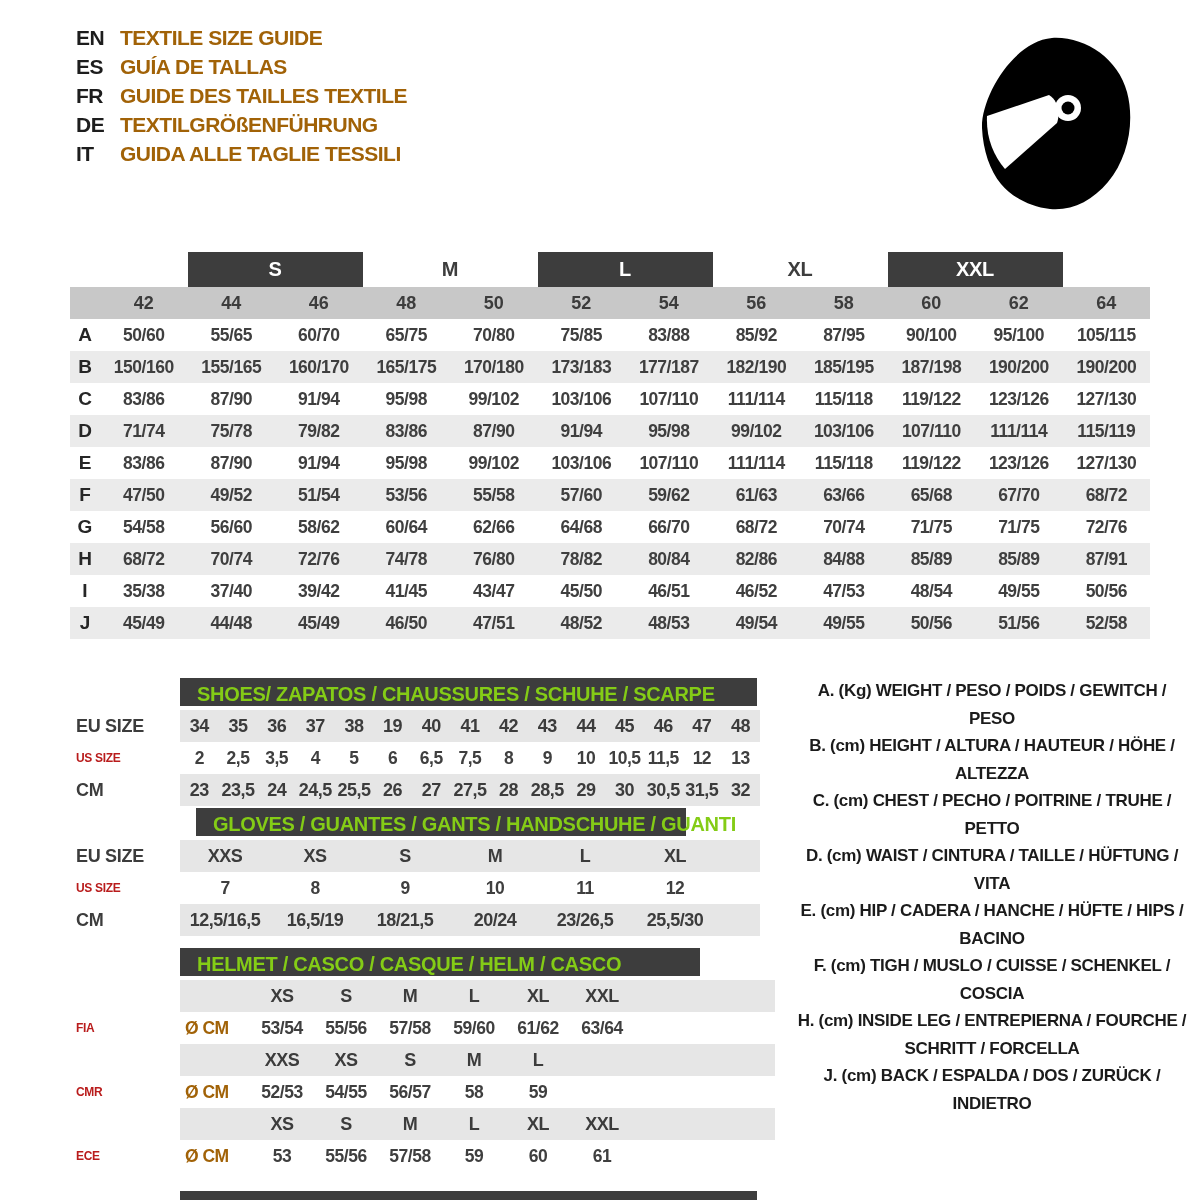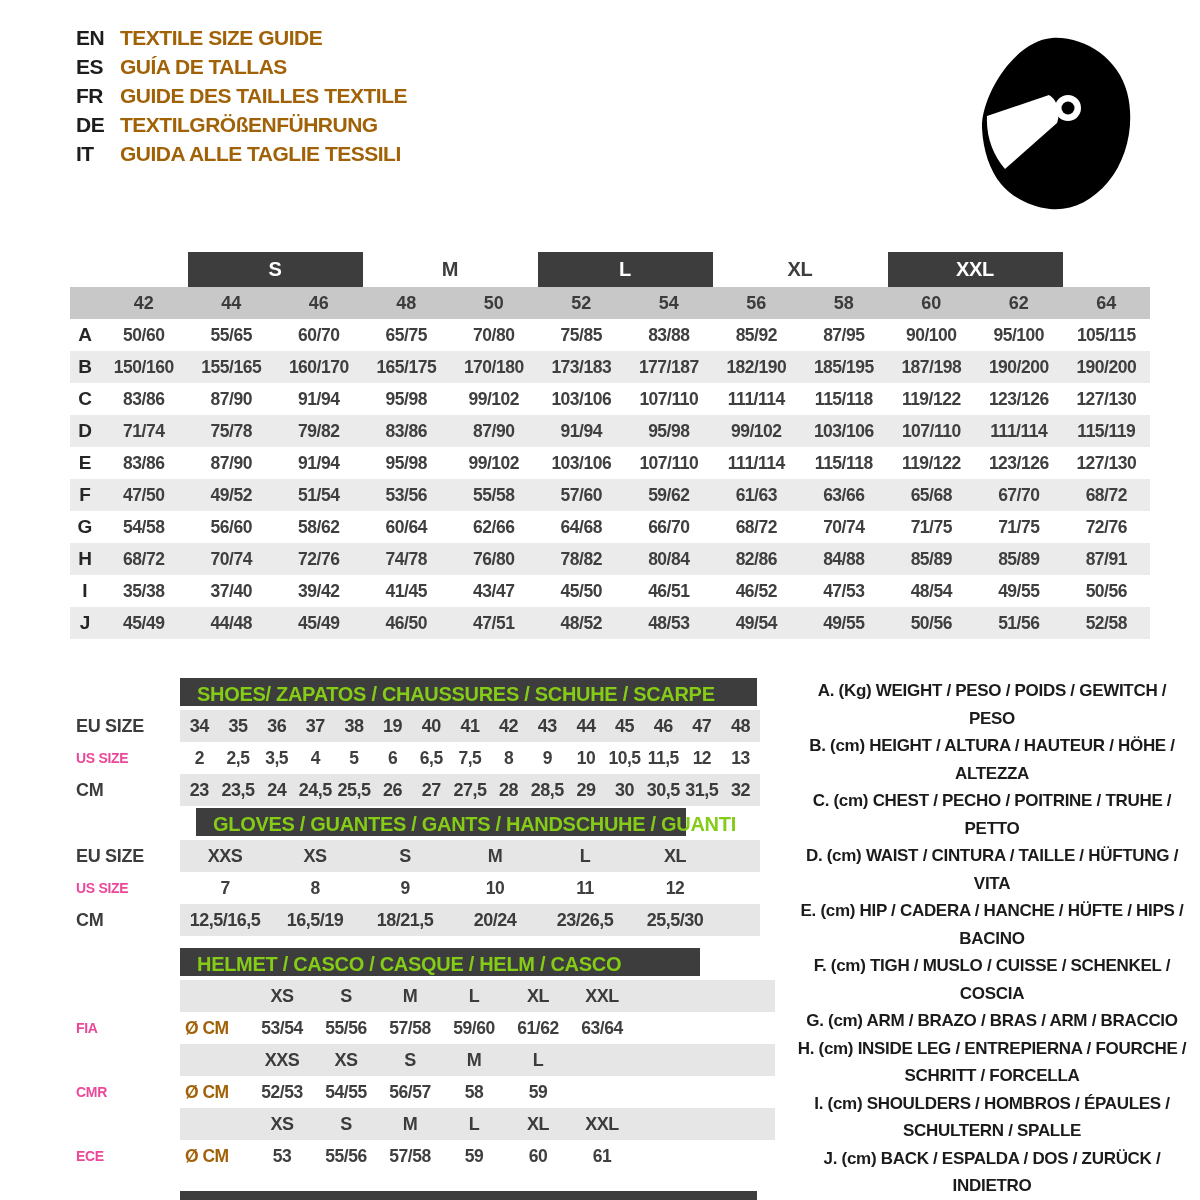--- a/index.html
+++ b/index.html
@@ -31,21 +31,21 @@
 
   
   .secbar{position:absolute;height:28px;background:var(--bar,#3d3d3d);color:#84cc16;
           font:700 20px/32px "Liberation Sans",sans-serif;padding-left:17px;box-sizing:border-box;
           letter-spacing:-0.3px;white-space:nowrap;}
 
   
   .sec-wrap{position:absolute;}
   .sec-table td{height:30px;text-align:center;font:700 17.5px "Liberation Sans",sans-serif;
                 color:#3f3f3f;letter-spacing:-0.5px;}
-  .sec-table td.lab{text-align:left;padding-left:6px;color:#ec4899;font-size:14px;letter-spacing:-0.3px;}
+  .sec-table td.lab{text-align:left;padding-left:6px;color:#b91c1c;font-size:12px;letter-spacing:-0.3px;}
   .sec-table tr.band td:not(.lab){background:var(--band,#e6e6e6);}
   .sec-table td.unit{text-align:left;padding-left:5px;color:#a16207;}
   .sec-table tr.band td{font-size:18px;color:#3c3c3c;}
 
   
   .legend{position:absolute;left:793px;top:677px;width:398px;}
   .legend-item{font:700 17px/27.5px "Liberation Sans",sans-serif;color:#1b1b1b;letter-spacing:-0.3px;text-align:center;}
 
   .bottom-bar{position:absolute;left:180px;top:1191px;width:577px;height:9px;background:var(--bar,#3d3d3d);}
 </style>
@@ -497,20 +497,18 @@
     </table>
   </div>
 
   <div class="legend" id="legend">
       <div class="legend-item">A. (Kg) WEIGHT / PESO / POIDS / GEWITCH / PESO</div>
       <div class="legend-item">B. (cm) HEIGHT / ALTURA / HAUTEUR / HÖHE / ALTEZZA</div>
       <div class="legend-item">C. (cm) CHEST / PECHO / POITRINE / TRUHE / PETTO</div>
       <div class="legend-item">D. (cm) WAIST / CINTURA / TAILLE / HÜFTUNG / VITA</div>
       <div class="legend-item">E. (cm) HIP / CADERA / HANCHE / HÜFTE / HIPS / BACINO</div>
       <div class="legend-item">F. (cm) TIGH / MUSLO / CUISSE / SCHENKEL / COSCIA</div>
-      <div class="legend-item">G. (cm) ARM / BRAZO / BRAS / ARM / BRACCIO</div>
       <div class="legend-item">H. (cm) INSIDE LEG / ENTREPIERNA / FOURCHE / SCHRITT / FORCELLA</div>
-      <div class="legend-item">I. (cm) SHOULDERS / HOMBROS / ÉPAULES / SCHULTERN / SPALLE</div>
       <div class="legend-item">J. (cm) BACK / ESPALDA / DOS / ZURÜCK / INDIETRO</div>
     </div>
 
   <div class="bottom-bar"></div>
 </div>
 
 </body></html>

